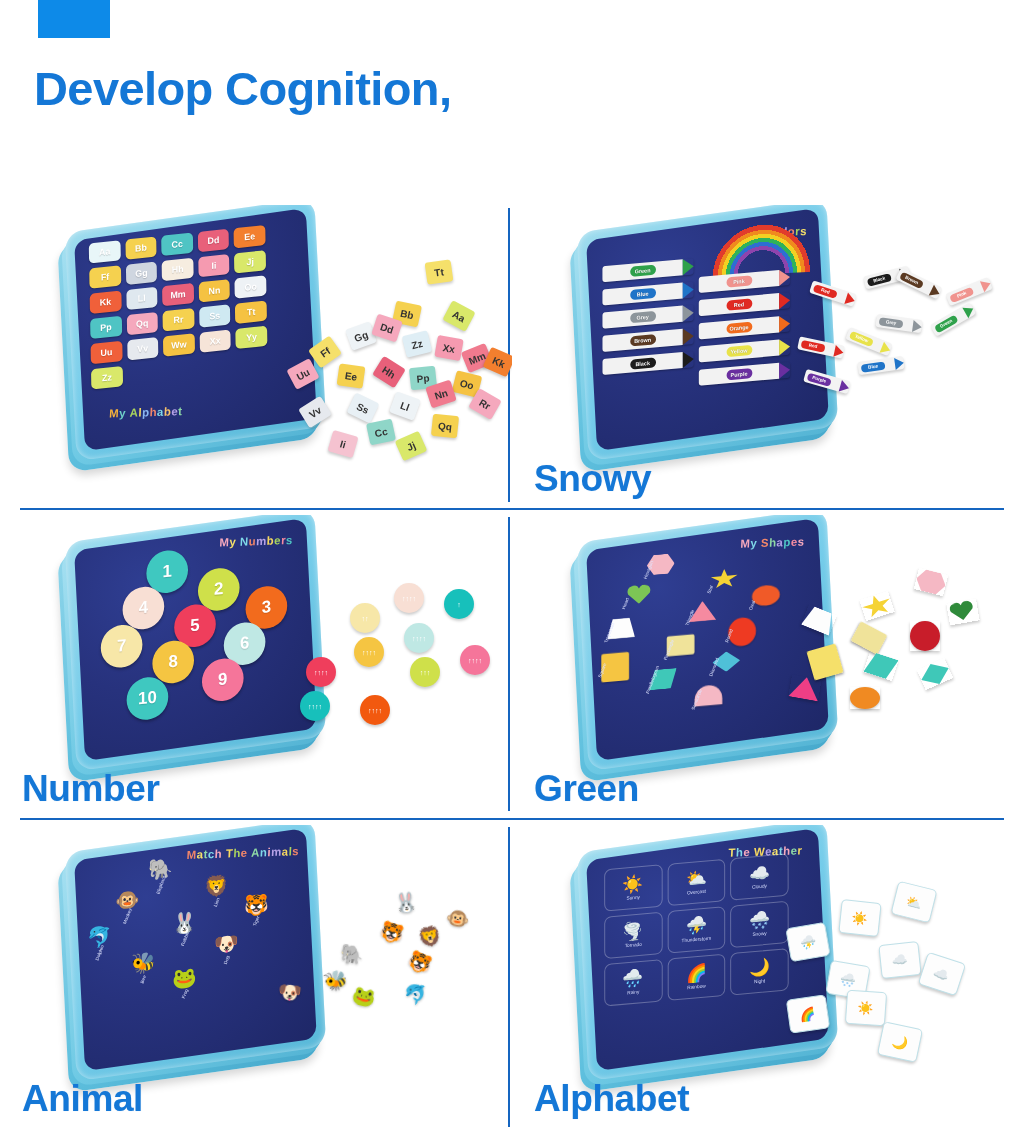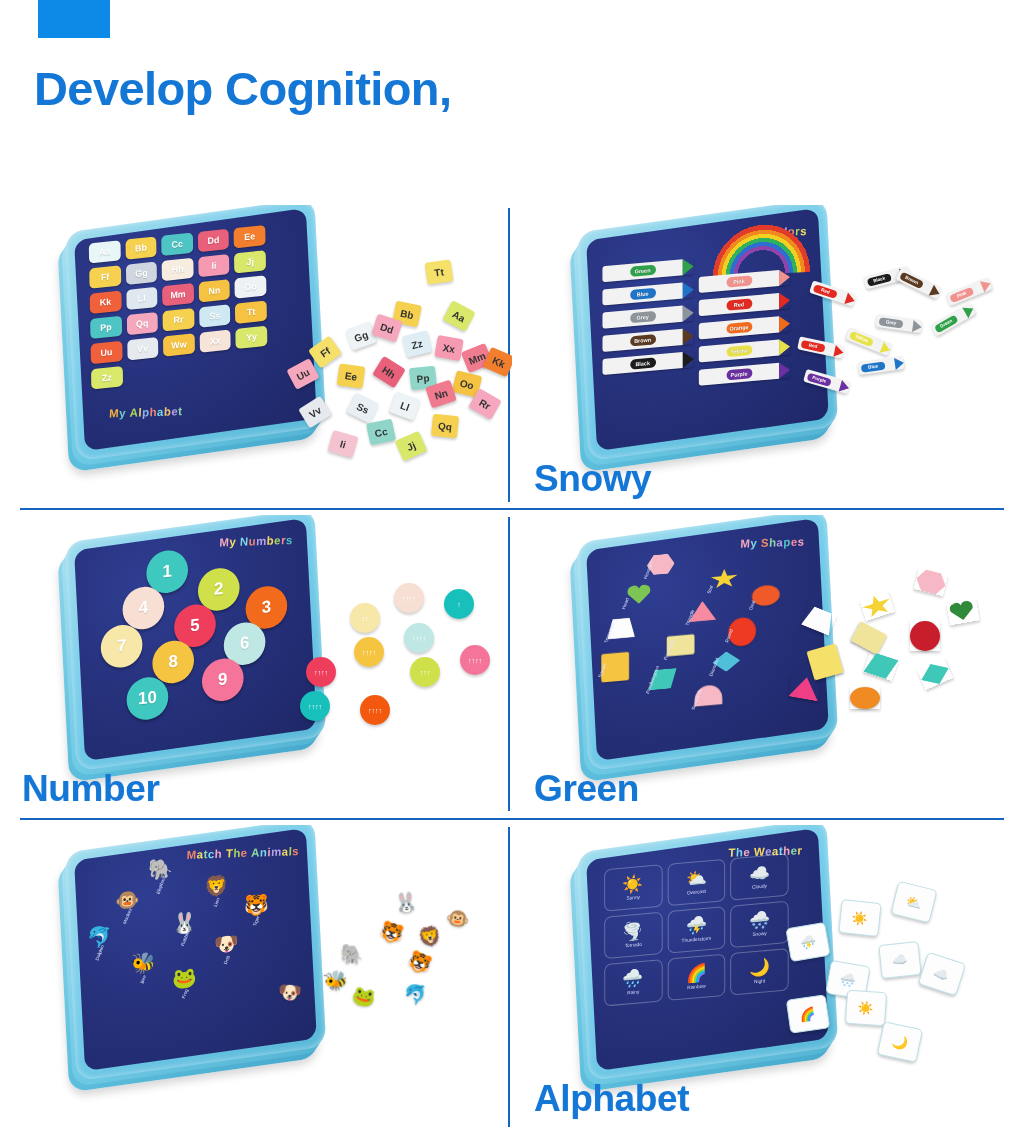--- a/index.html
+++ b/index.html
@@ -714,20 +714,21 @@
           </div>
           <div class="piece shape-piece" style="left: 2px; top: 112px; transform: rotate(10deg);">
             <div style="width: 30px; height: 22px; background: rgb(239, 62, 133); filter: drop-shadow(rgba(0, 0, 0, 0.25) 0px 1px 1px); clip-path: polygon(50% 0px, 100% 100%, 0px 100%);"></div>
           </div>
           <div class="piece shape-piece" style="left: 62px; top: 122px; transform: rotate(0deg);">
             <div style="width: 30px; height: 22px; background: rgb(240, 138, 34); filter: drop-shadow(rgba(0, 0, 0, 0.25) 0px 1px 1px); border-radius: 50%;"></div>
           </div>
         </div>
       </div>
     <div class="panel p4">
+        <div class="caption">Animal</div>
         <div class="book-wrap">
           <div class="book-edge"></div>
           <div class="book-edge2"></div>
           <div class="book-cover">
             <div class="book-page">
               <div class="page-title" style="right: 8px; top: 10px;"><span style="color: rgb(240, 134, 106);">M</span><span style="color: rgb(245, 224, 106);">a</span><span style="color: rgb(142, 217, 166);">t</span><span style="color: rgb(127, 216, 232);">c</span><span style="color: rgb(245, 168, 189);">h</span><span style="color: rgb(182, 162, 232);">&nbsp;</span><span style="color: rgb(246, 216, 96);">T</span><span style="color: rgb(168, 212, 94);">h</span><span style="color: rgb(240, 134, 106);">e</span><span style="color: rgb(245, 224, 106);">&nbsp;</span><span style="color: rgb(142, 217, 166);">A</span><span style="color: rgb(127, 216, 232);">n</span><span style="color: rgb(245, 168, 189);">i</span><span style="color: rgb(182, 162, 232);">m</span><span style="color: rgb(246, 216, 96);">a</span><span style="color: rgb(168, 212, 94);">l</span><span style="color: rgb(240, 134, 106);">s</span></div>
               <div class="animal-board">
                 <div class="animal-item" style="left: 62px; top: 0px;">
                   <div class="animal-glyph">🐘</div>
                   <span class="animal-label">Elephant</span>

